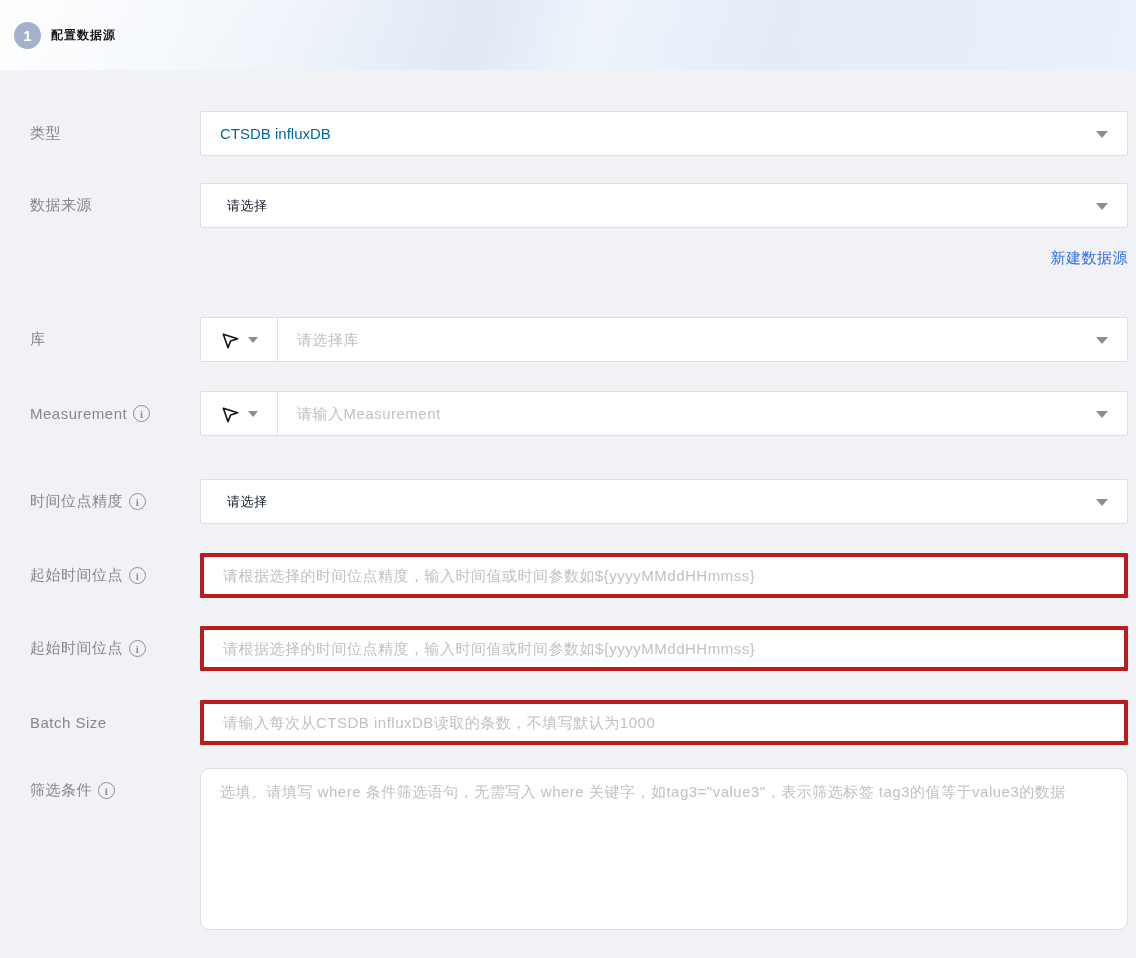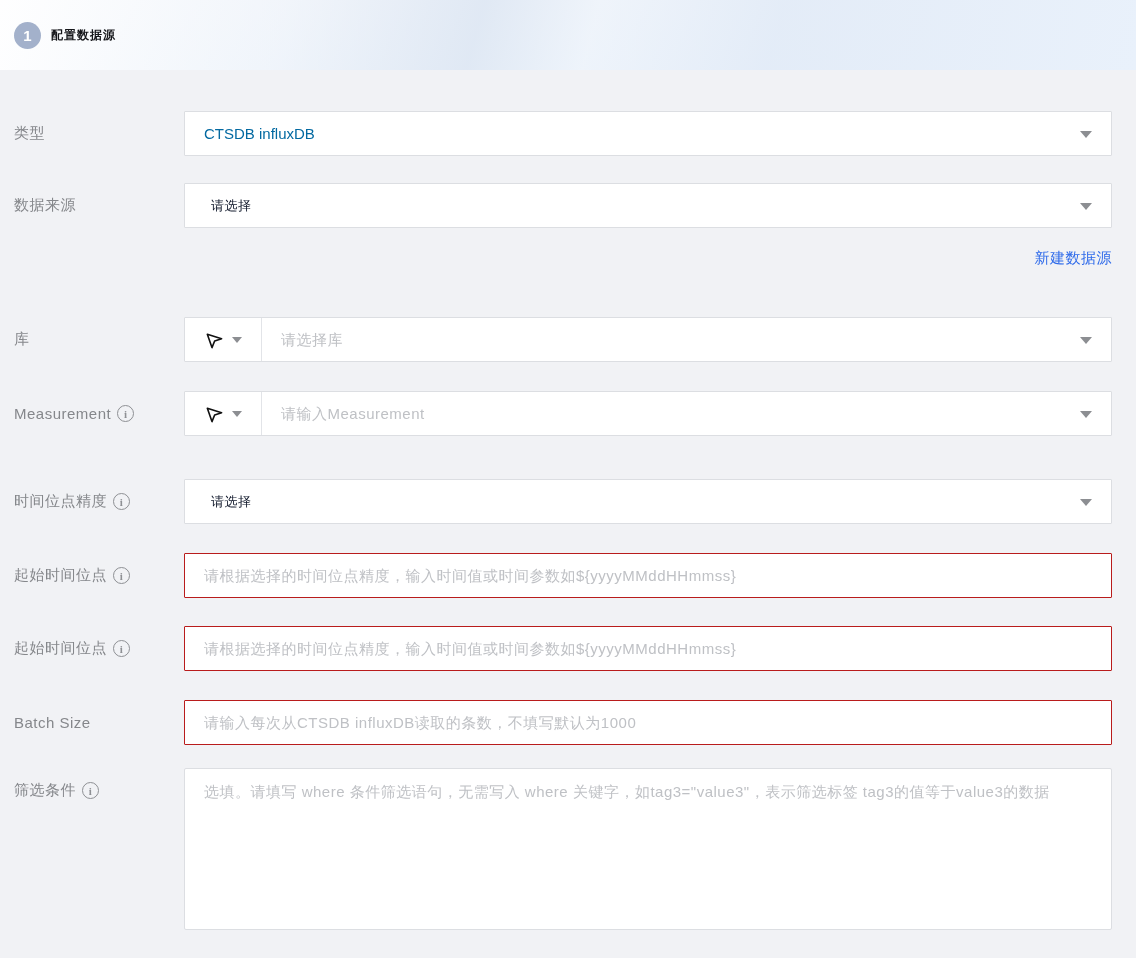--- a/index.html
+++ b/index.html
@@ -37,21 +37,21 @@
     flex-shrink: 0;
   }
   .step-title {
     font-size: 12px;
     font-weight: bold;
     color: #15161a;
     letter-spacing: 1px;
   }
 
   
-  .form { padding: 41px 0 0 14px; }
+  .form { padding: 41px 0 0 14px; margin-left: 16px; }
   .row { display: flex; align-items: center; }
   .row.top-align { align-items: flex-start; }
   .label {
     width: 170px; flex-shrink: 0;
     font-size: 15px;
     color: #85878b;
     display: flex; align-items: center;
     letter-spacing: 0.5px;
   }
   .top-align .label { padding-top: 13px; }
@@ -111,32 +111,32 @@
     flex: 1; height: 100%;
     border: none; outline: none;
     font-size: 15px; color: #23252a;
     padding: 0 40px 0 19px;
     background: transparent;
     letter-spacing: 0.5px;
   }
   input.text-input {
     width: 928px; height: 45px;
     background: #ffffff;
-    border: 1px solid #b91c1c;
+    border: 4px solid #b91c1c;
     border-radius: 1px;
     outline: none;
     font-size: 15px; color: #23252a;
     padding: 0 19px;
     letter-spacing: 0.5px;
   }
   textarea.textarea-input {
     width: 928px; height: 162px;
     background: #ffffff;
     border: 1px solid #dcdee2;
-    border-radius: 2px;
+    border-radius: 9px;
     outline: none;
     resize: none;
     font-family: "Liberation Sans", "DejaVu Sans", sans-serif;
     font-size: 15px; color: #23252a;
     line-height: 1.75;
     padding: 10px 19px;
     letter-spacing: 0.5px;
   }
   input::placeholder, textarea::placeholder { color: #bfc1c5; opacity: 1; }
 

